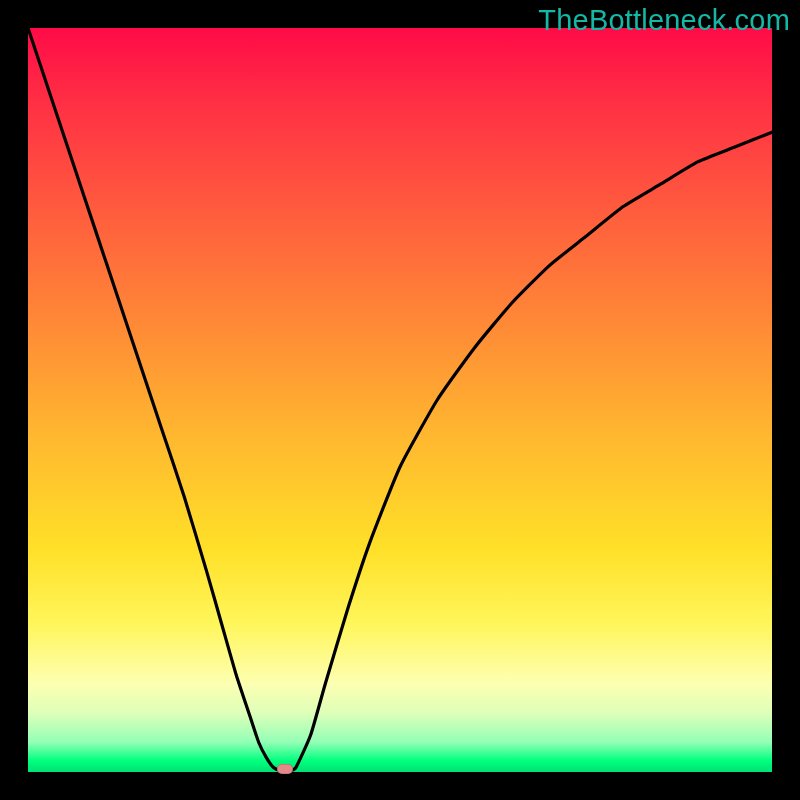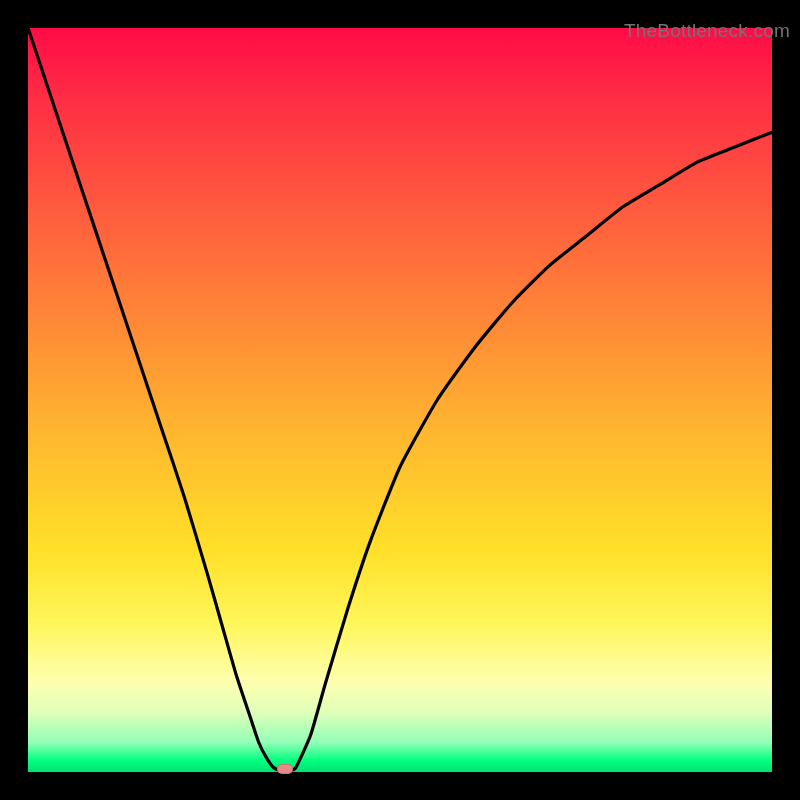--- a/index.html
+++ b/index.html
@@ -12,24 +12,24 @@
     font-family: Arial, Helvetica, sans-serif;
   }
   .frame {
     position: relative;
     width: 800px;
     height: 800px;
     background: #000;
   }
   .watermark {
     position: absolute;
-    top: 20px;
+    top: 4px;
     right: 10px;
-    color: #737373;
-    font-size: 19px;
+    color: #14b8a6;
+    font-size: 29px;
     font-weight: 500;
     letter-spacing: 0.2px;
     z-index: 5;
   }
   .plot-area {
     position: absolute;
     left: 28px;
     top: 28px;
     width: 744px;
     height: 744px;

